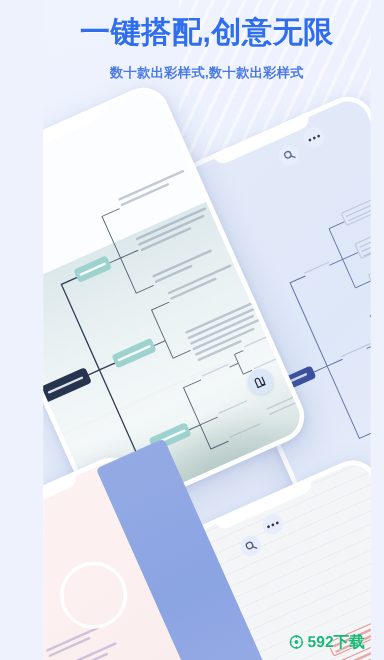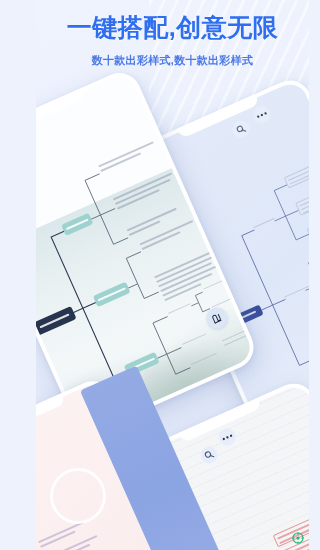--- a/index.html
+++ b/index.html
@@ -429,15 +429,16 @@
 
   <div class="watermark">
     <svg class="wm-ico" viewBox="0 0 24 24">
       <circle cx="12" cy="12" r="10" fill="none" stroke="#17b978" stroke-width="2.2"></circle>
       <circle cx="12" cy="12" r="3.2" fill="#17b978"></circle>
       <line x1="12" y1="0.5" x2="12" y2="5" stroke="#17b978" stroke-width="2"></line>
       <line x1="12" y1="19" x2="12" y2="23.5" stroke="#17b978" stroke-width="2"></line>
       <line x1="0.5" y1="12" x2="5" y2="12" stroke="#17b978" stroke-width="2"></line>
       <line x1="19" y1="12" x2="23.5" y2="12" stroke="#17b978" stroke-width="2"></line>
     </svg>
+    <span class="wm-text">592下载</span>
   </div>
 
 </div>
 
 </body></html>

